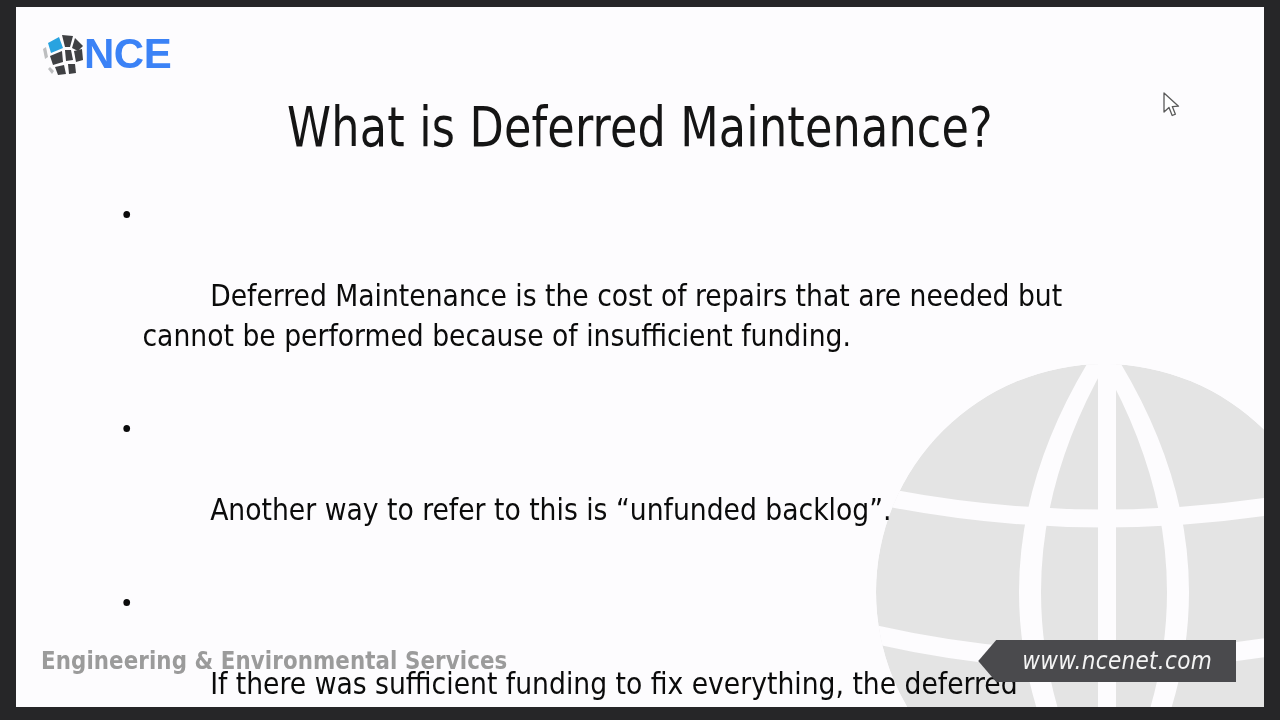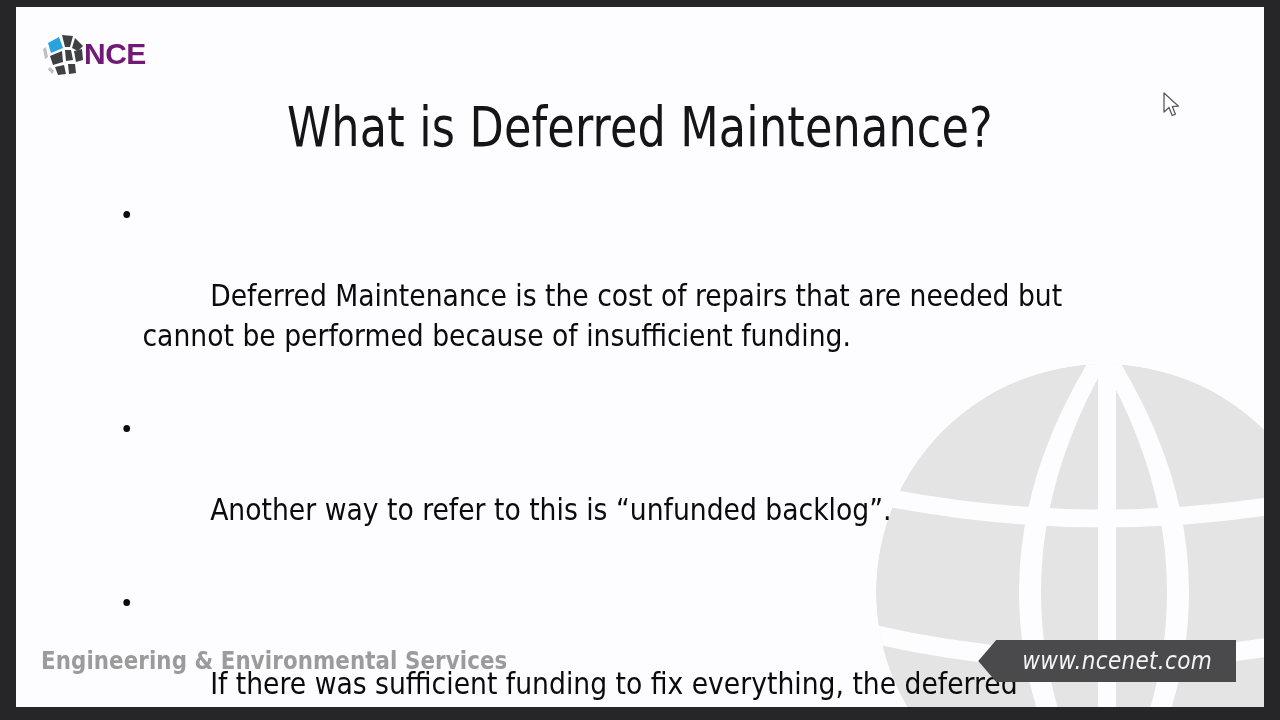--- a/index.html
+++ b/index.html
@@ -52,24 +52,24 @@
     align-items: center;
     gap: 2px;
   }
   #logo-mark {
     width: 46px;
     height: 50px;
     display: block;
   }
   #logo-word {
     font-family: "Liberation Sans", sans-serif;
-    font-size: 30px;
+    font-size: 42px;
     font-weight: bold;
     letter-spacing: -0.5px;
-    color: #701a75;
+    color: #3b82f6;
     line-height: 1;
     margin-left: -4px;
   }
 
   
   #slide-title {
     position: absolute;
     left: 0;
     top: 88px;
     width: 1248px;

